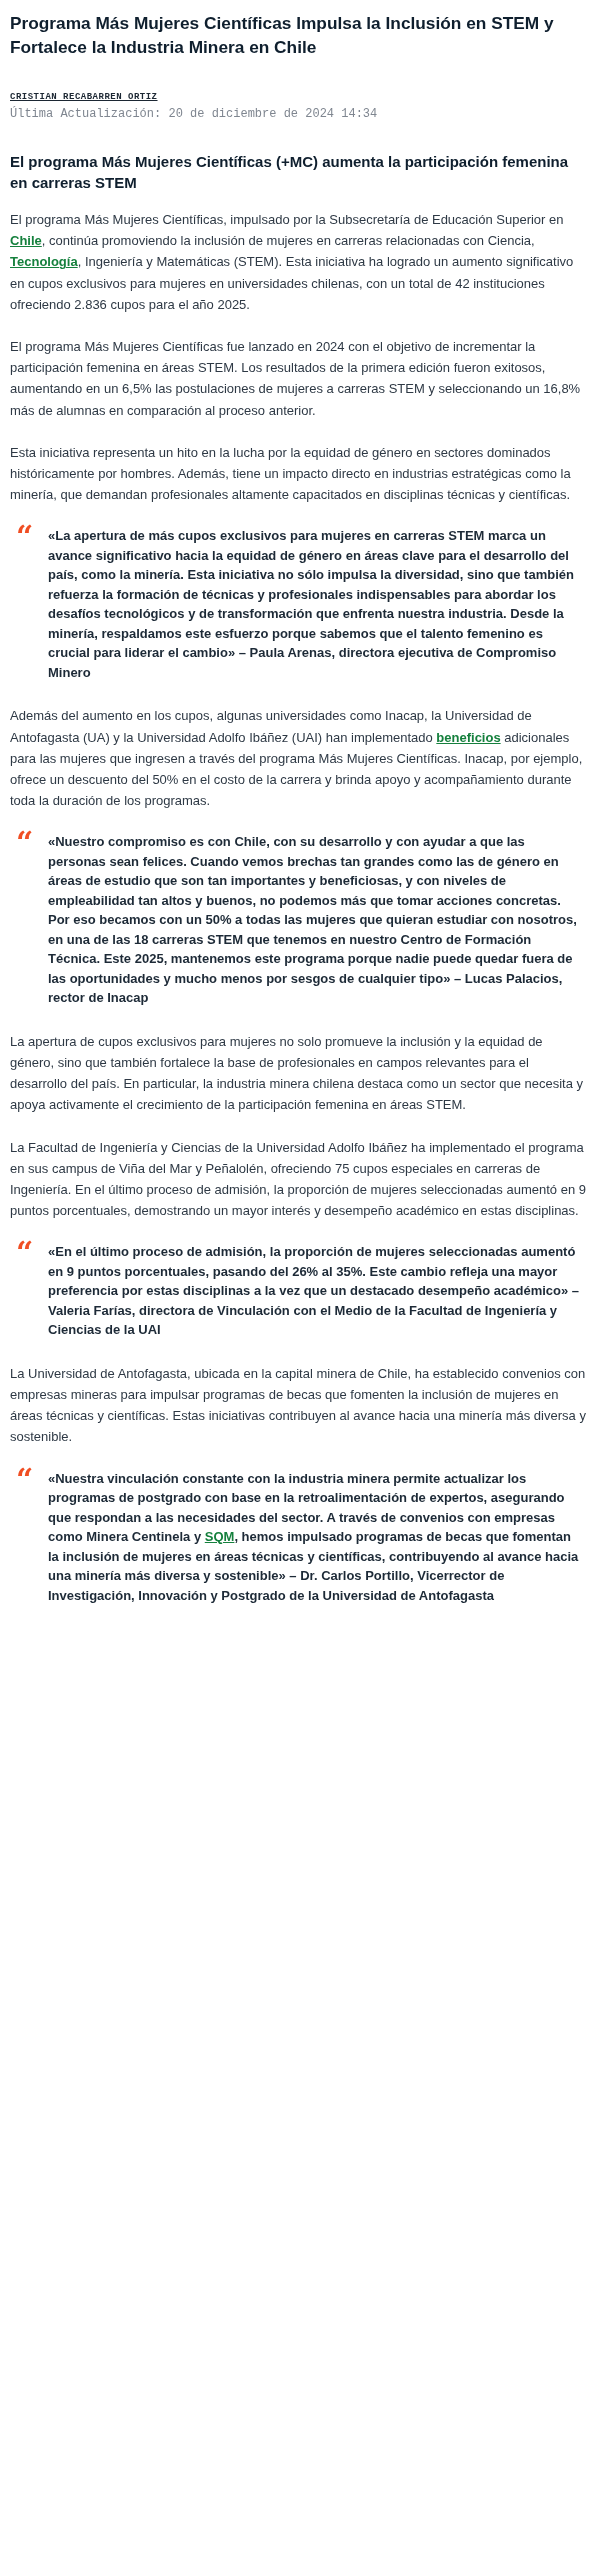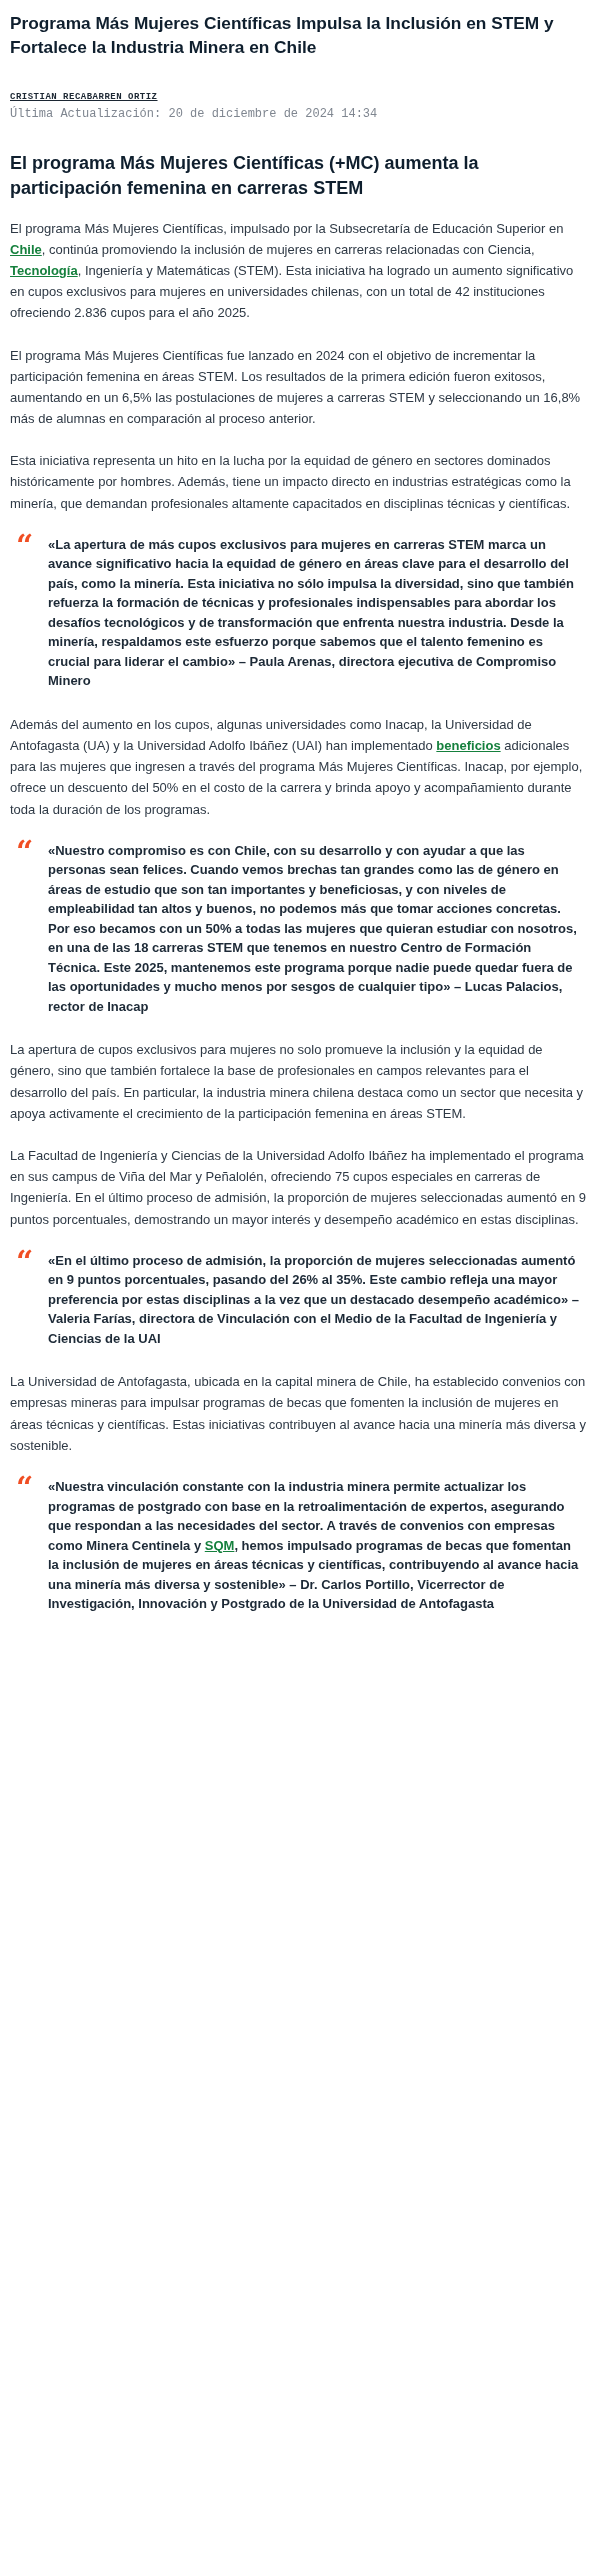--- a/index.html
+++ b/index.html
@@ -36,21 +36,21 @@
     color: #7f8690;
     line-height: 1.4;
   }
   p.body-paragraph {
     font-size: 13px;
     line-height: 1.63;
     margin: 0 0 21px 0;
     color: #2e3945;
   }
   h2.section-heading {
-    font-size: 18px;
+    font-size: 15px;
     line-height: 1.42;
     font-weight: 700;
     color: #0f1f2e;
     margin: 28px 0 16px 0;
   }
   a.inline-link {
     color: #15803d;
     font-weight: 700;
     text-decoration: underline;
   }

